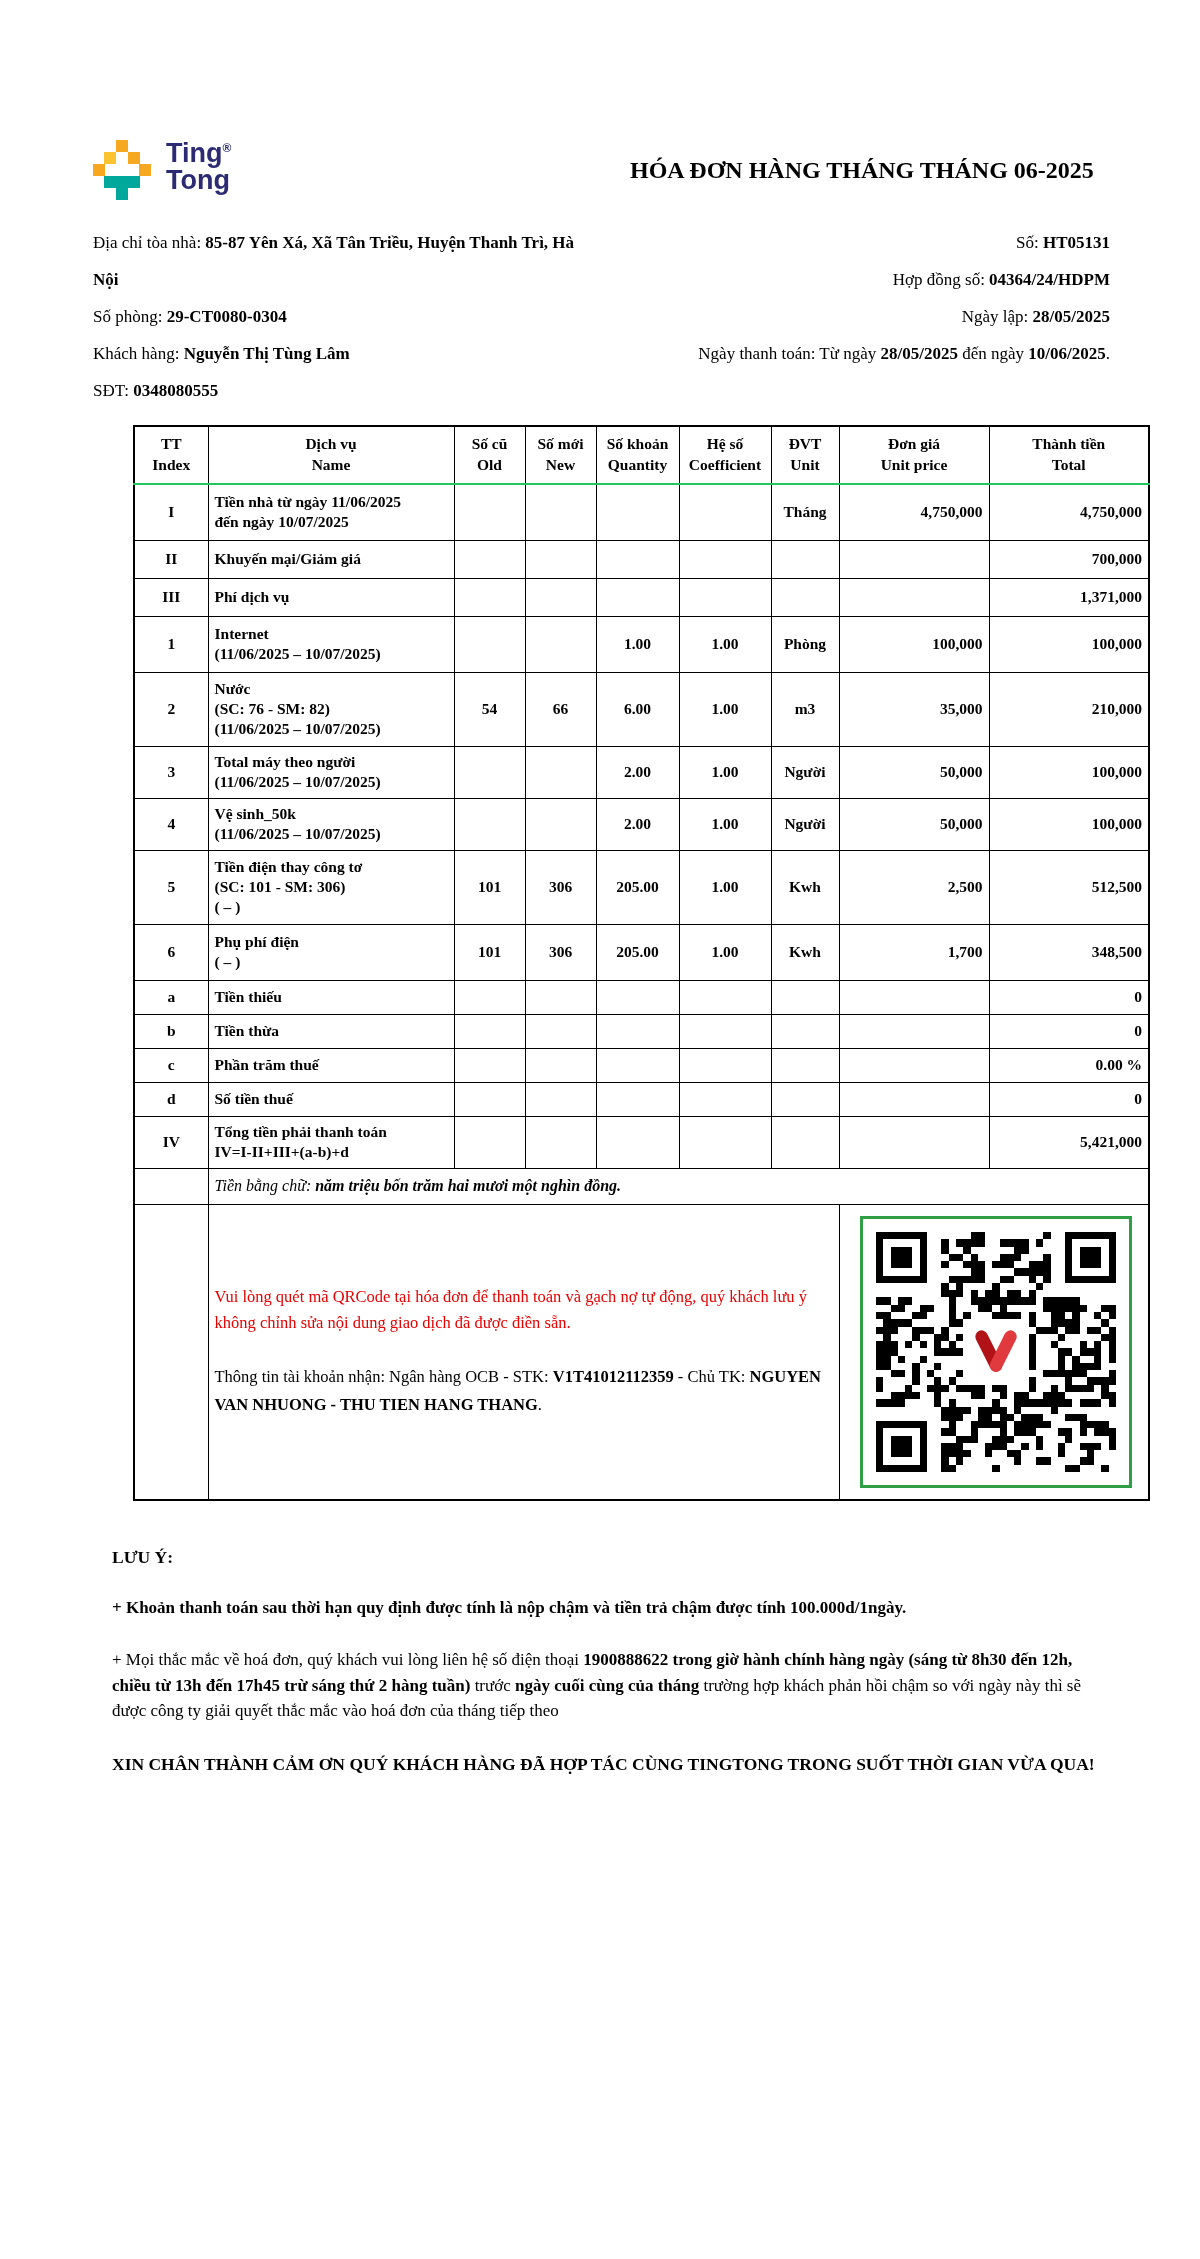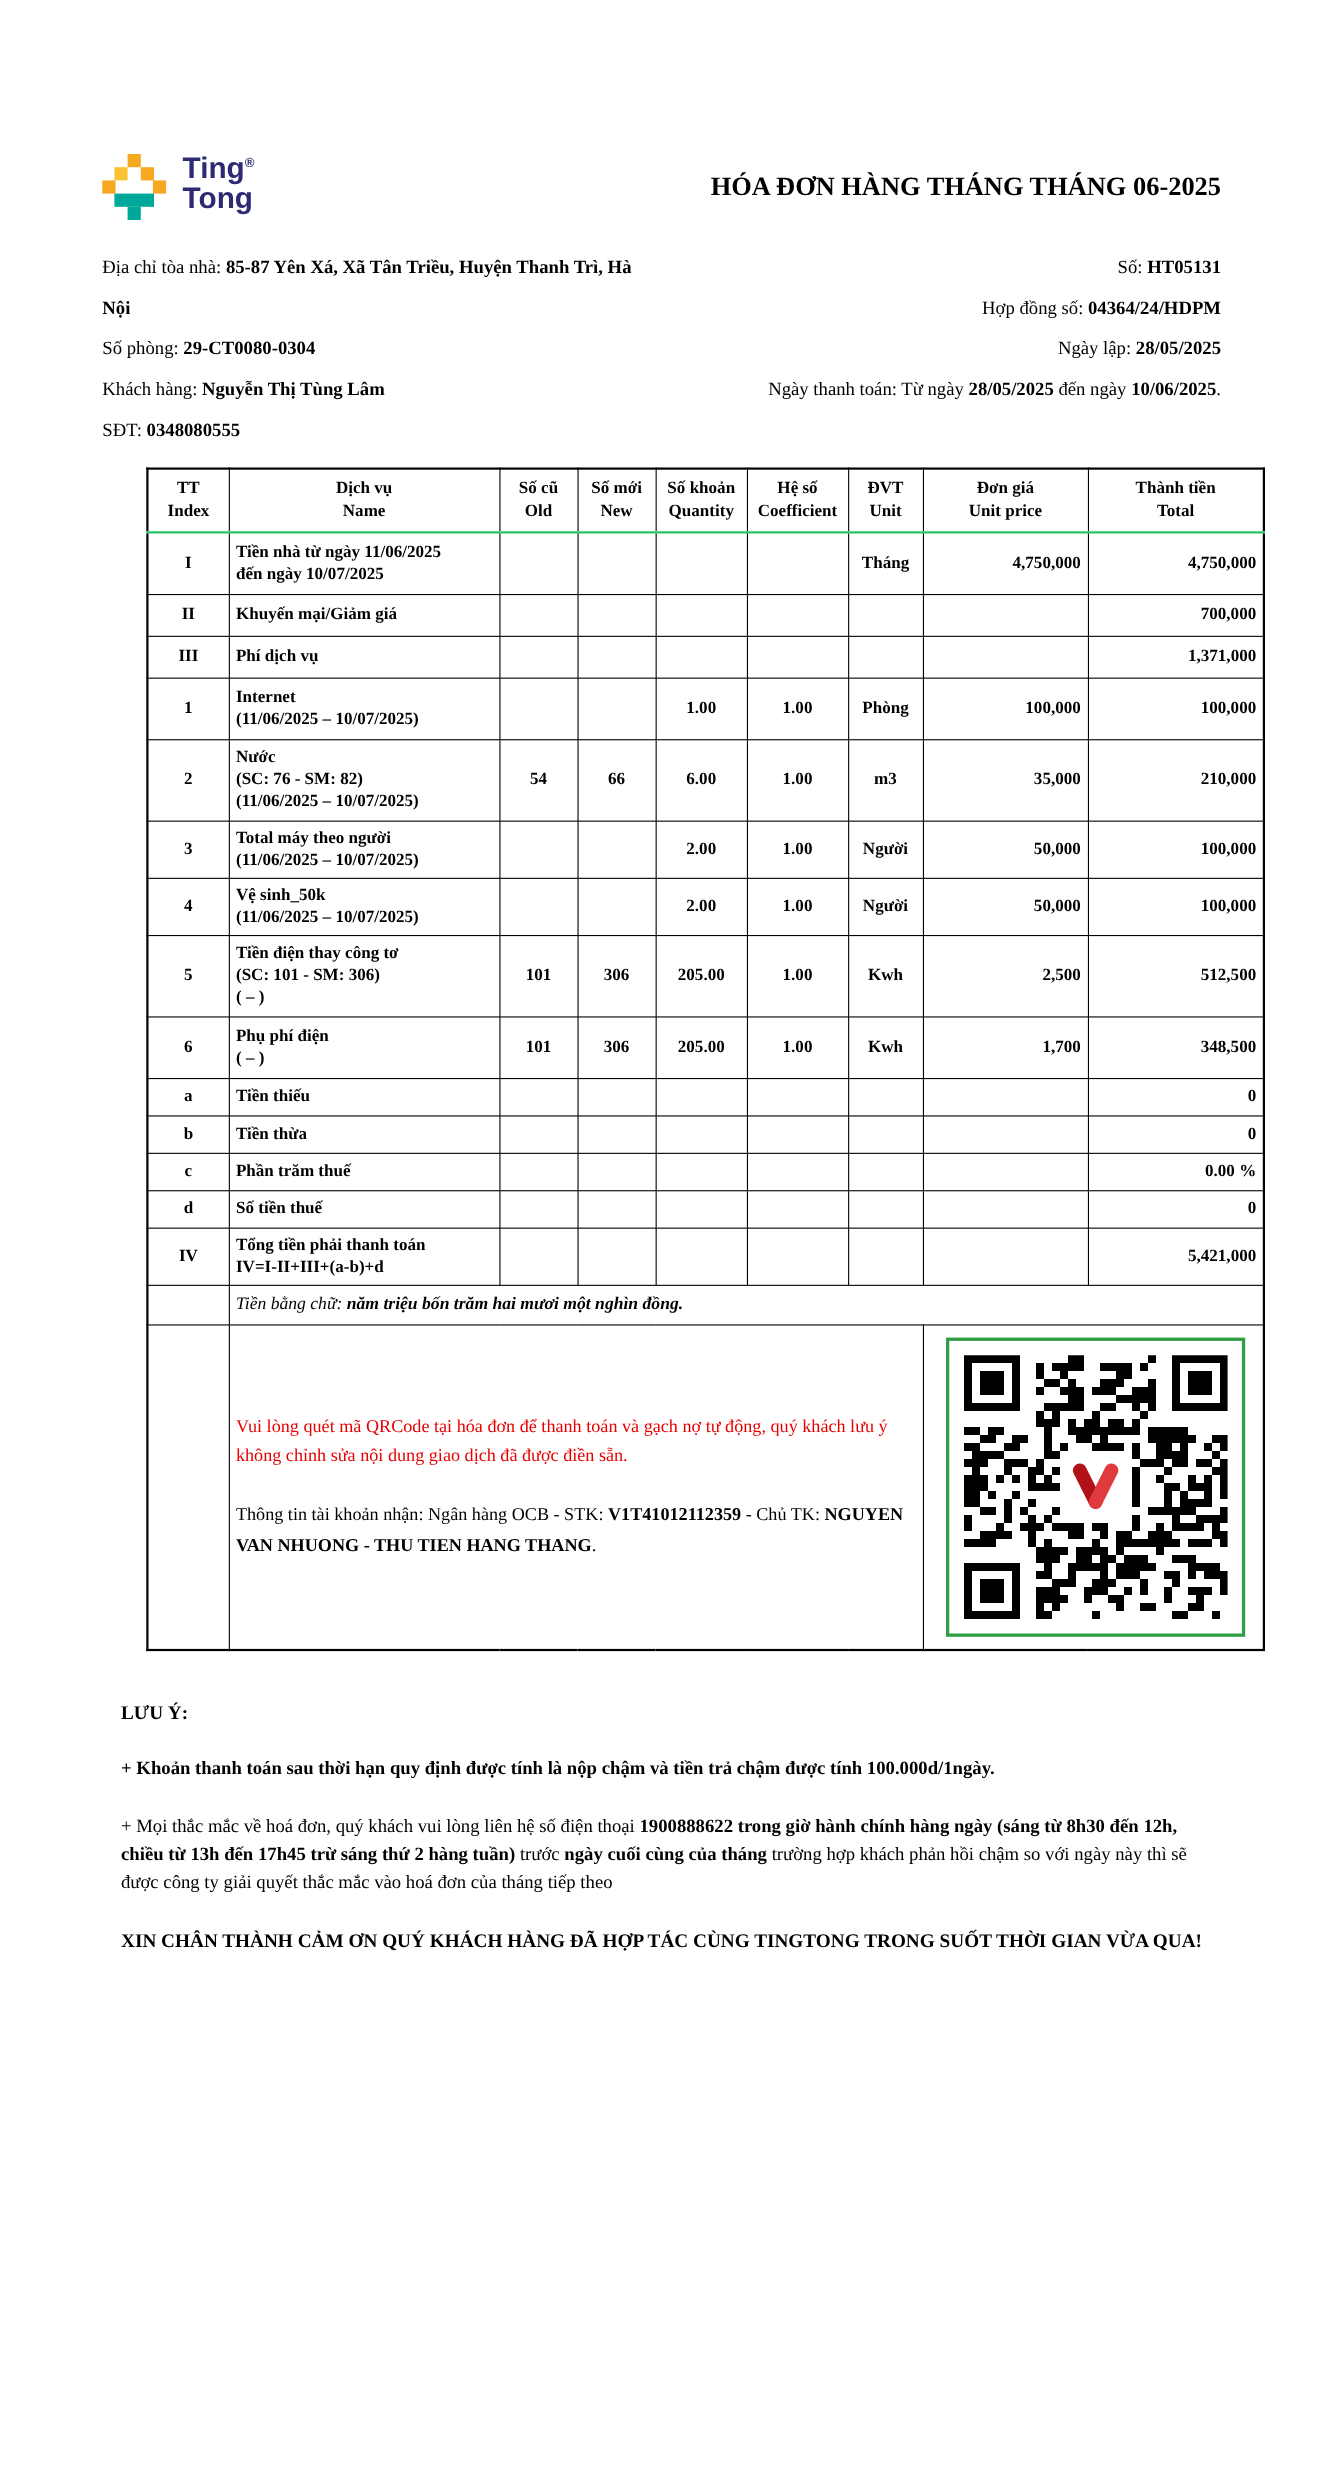--- a/index.html
+++ b/index.html
@@ -13,21 +13,21 @@
   .s1{left:23px;top:0;background:var(--logo_yellow,#f6a820);}
   .s2{left:11px;top:12px;background:var(--logo_yellow_light,#fbc231);}
   .s3{left:35px;top:12px;background:var(--logo_yellow,#f6a820);}
   .s4{left:0;top:24px;background:var(--logo_yellow,#f6a820);}
   .s5{left:46px;top:24px;background:var(--logo_yellow,#f6a820);}
   .s6{left:11px;top:36px;width:36px;background:var(--logo_teal,#00a79b);}
   .s7{left:23px;top:48px;background:var(--logo_teal,#00a79b);}
   .brand-text{font-family:"Liberation Sans",sans-serif;font-weight:bold;font-size:27px;line-height:27px;
               color:var(--logo_navy,#2b2a72);}
   .brand-text sup{font-size:12px;line-height:0;}
-  .title{width:480px;text-align:right;font-size:24px;line-height:1.35;font-weight:bold;margin:14px 0 0 0;}
+  .title{width:480px;text-align:left;font-size:24px;line-height:1.35;font-weight:bold;margin:14px 0 0 0;}
   
   .info{display:flex;justify-content:space-between;align-items:flex-start;padding:24px 90px 0 93px;font-size:17px;}
   .info p{margin:0;line-height:37px;}
   .info-left{width:505px;}
   .info-right{text-align:right;white-space:nowrap;}
   .b{font-weight:bold;}
   
   table.inv{border-collapse:collapse;table-layout:fixed;width:1015px;margin:16px 0 0 133px;
             font-size:15.5px;font-weight:bold;border:2px solid #000;}
   .inv th,.inv td{border:1px solid #000;padding:2px 6px;vertical-align:middle;overflow:hidden;}
@@ -39,21 +39,21 @@
   .words-cell .wv{font-weight:bold;}
   .qrtext{font-weight:normal;padding:10px 28px 10px 16px;vertical-align:middle;}
   .red-note{color:var(--red_text,#e60000);font-size:16.5px;line-height:1.55;margin:0 0 27px 0;}
   .account{font-size:16.5px;line-height:1.7;margin:0;}
   .qrcell{padding:0;vertical-align:middle;}
   .qrbox{position:relative;width:240px;height:240px;border:3px solid var(--qr_green,#2f9e44);
          background:#fff;padding:13px;margin:9px 10px 9px auto;}
   .qrsvg{width:240px;height:240px;display:block;}
   .vlogo{position:absolute;left:50%;top:50%;transform:translate(-50%,-50%);width:54px;height:50px;}
   
-  .notes{padding:46px 90px 0 110px;font-size:17px;}
+  .notes{padding:46px 90px 0 72px;font-size:17px;margin-left:40px;}
   .nh{font-weight:bold;font-size:17.5px;margin:0;}
   .nb{margin:27px 0 0 0;line-height:1.5;}
   .nb.bold{font-weight:bold;}
   .closing{font-weight:bold;font-size:17.5px;max-width:1005px;}
 </style>
 </head>
 <body>
 
 <div class="page">
 

